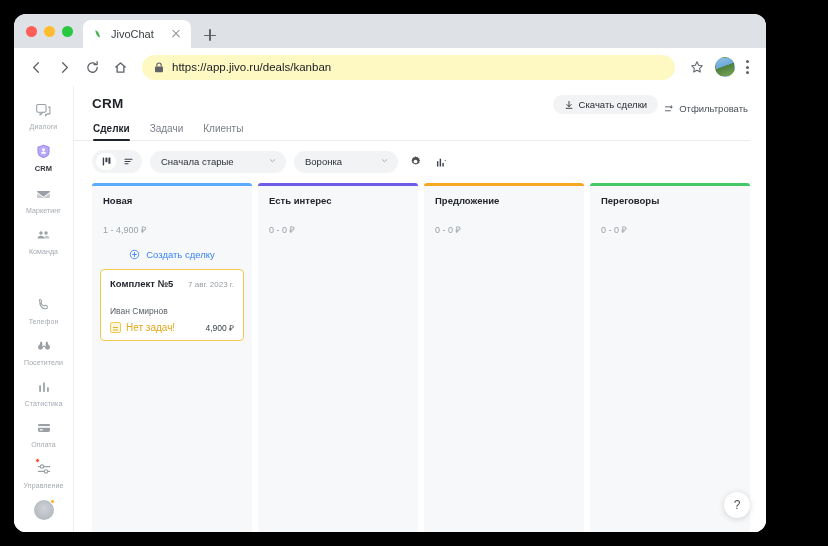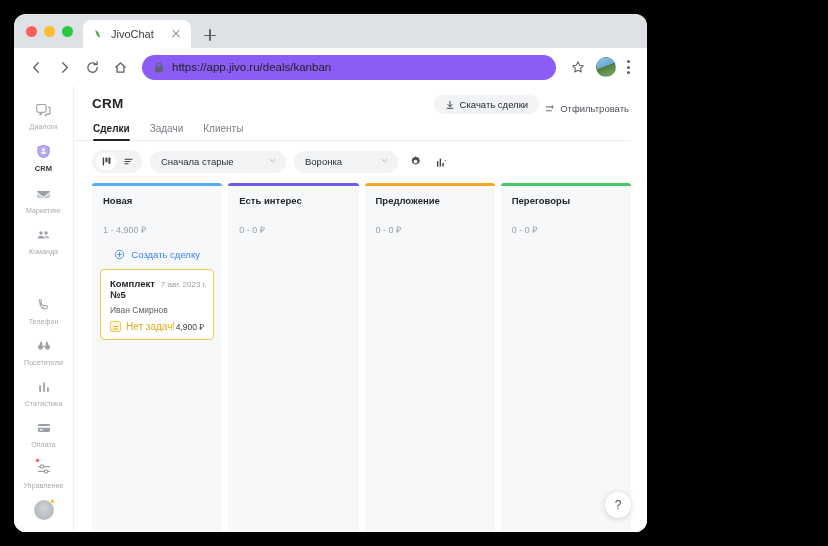--- a/index.html
+++ b/index.html
@@ -4,21 +4,21 @@
 <style>
   * { box-sizing: border-box; margin: 0; padding: 0; }
   html, body {
     width: 828px; height: 546px;
     background: #000;
     font-family: "Liberation Sans", sans-serif;
     overflow: hidden;
   }
   #shell {
     position: absolute; left: 14px; top: 14px;
-    width: 633px; height: 518px;
+    width: 752px; height: 518px;
     background: #f1f3f4;
     border-radius: 12px;
     overflow: hidden;
     display: flex; flex-direction: column;
   }
 
   
   .tabstrip {
     height: 34px; background: #dee1e6;
     display: flex; align-items: flex-end; padding-left: 10px;
@@ -58,21 +58,21 @@
     height: 38px; background: #fff;
     display: flex; align-items: center; gap: 2px;
     padding: 0 9px; flex: 0 0 auto;
   }
   .navbtn {
     width: 26px; height: 26px; border-radius: 50%;
     display: flex; align-items: center; justify-content: center;
     color: #5f6368; cursor: pointer; flex: 0 0 auto;
   }
   .urlbox {
-    flex: 1 1 auto; height: 25px; background: #8b5cf6; border-radius: 13px;
+    flex: 1 1 auto; height: 25px; background: #fef9c3; border-radius: 13px;
     display: flex; align-items: center; gap: 8px;
     padding: 0 12px; margin: 0 7px;
     font-size: 11.5px; color: #202124;
     cursor: text;
   }
   .avatar-chrome {
     width: 20px; height: 20px; border-radius: 50%;
     background: linear-gradient(160deg,#8fc4e8 0%,#6ea9d6 45%,#4c7f3d 46%,#7ba85a 100%);
     flex: 0 0 auto; margin-left: 3px; cursor: pointer;
     border: 1px solid rgba(0,0,0,.07);
@@ -179,21 +179,21 @@
     display: flex; align-items: center; justify-content: center; gap: 6px;
     font-size: 9.5px; color: #3b82f6; cursor: pointer; padding: 5px 0 2px;
   }
   .deal-card {
     background: #fff; border: 1px solid #f2c94c; border-radius: 4px;
     padding: 8px 9px 7px; cursor: pointer;
   }
   .deal-row1 { display: flex; justify-content: space-between; align-items: baseline; gap: 6px; }
   .deal-name { font-size: 9.5px; font-weight: bold; color: #1f2329; }
   .deal-date { font-size: 8px; color: #9aa0a6; white-space: nowrap; }
-  .deal-client { font-size: 8.5px; color: #5b616a; margin-top: 5px; }
+  .deal-client { font-size: 8.5px; color: #5b616a; margin-top: 17px; }
   .deal-row3 { display: flex; justify-content: space-between; align-items: center; margin-top: 6px; }
   .deal-task { display: flex; align-items: flex-start; gap: 5px; font-size: 10px; color: #e3a81a; }
   .deal-amount { font-size: 8.5px; color: #3c424a; }
   .task-ico {
     width: 11px; height: 11px; border: 1.2px solid #f2c94c; border-radius: 2px;
     background: #fdf6dd; display:flex; align-items:center; justify-content:center; flex:0 0 auto;
   }
   .task-ico i { display:block; width: 5px; height: 1px; background: #e0b42f; box-shadow: 0 2.5px 0 #e0b42f; }
 
   .help-btn {

